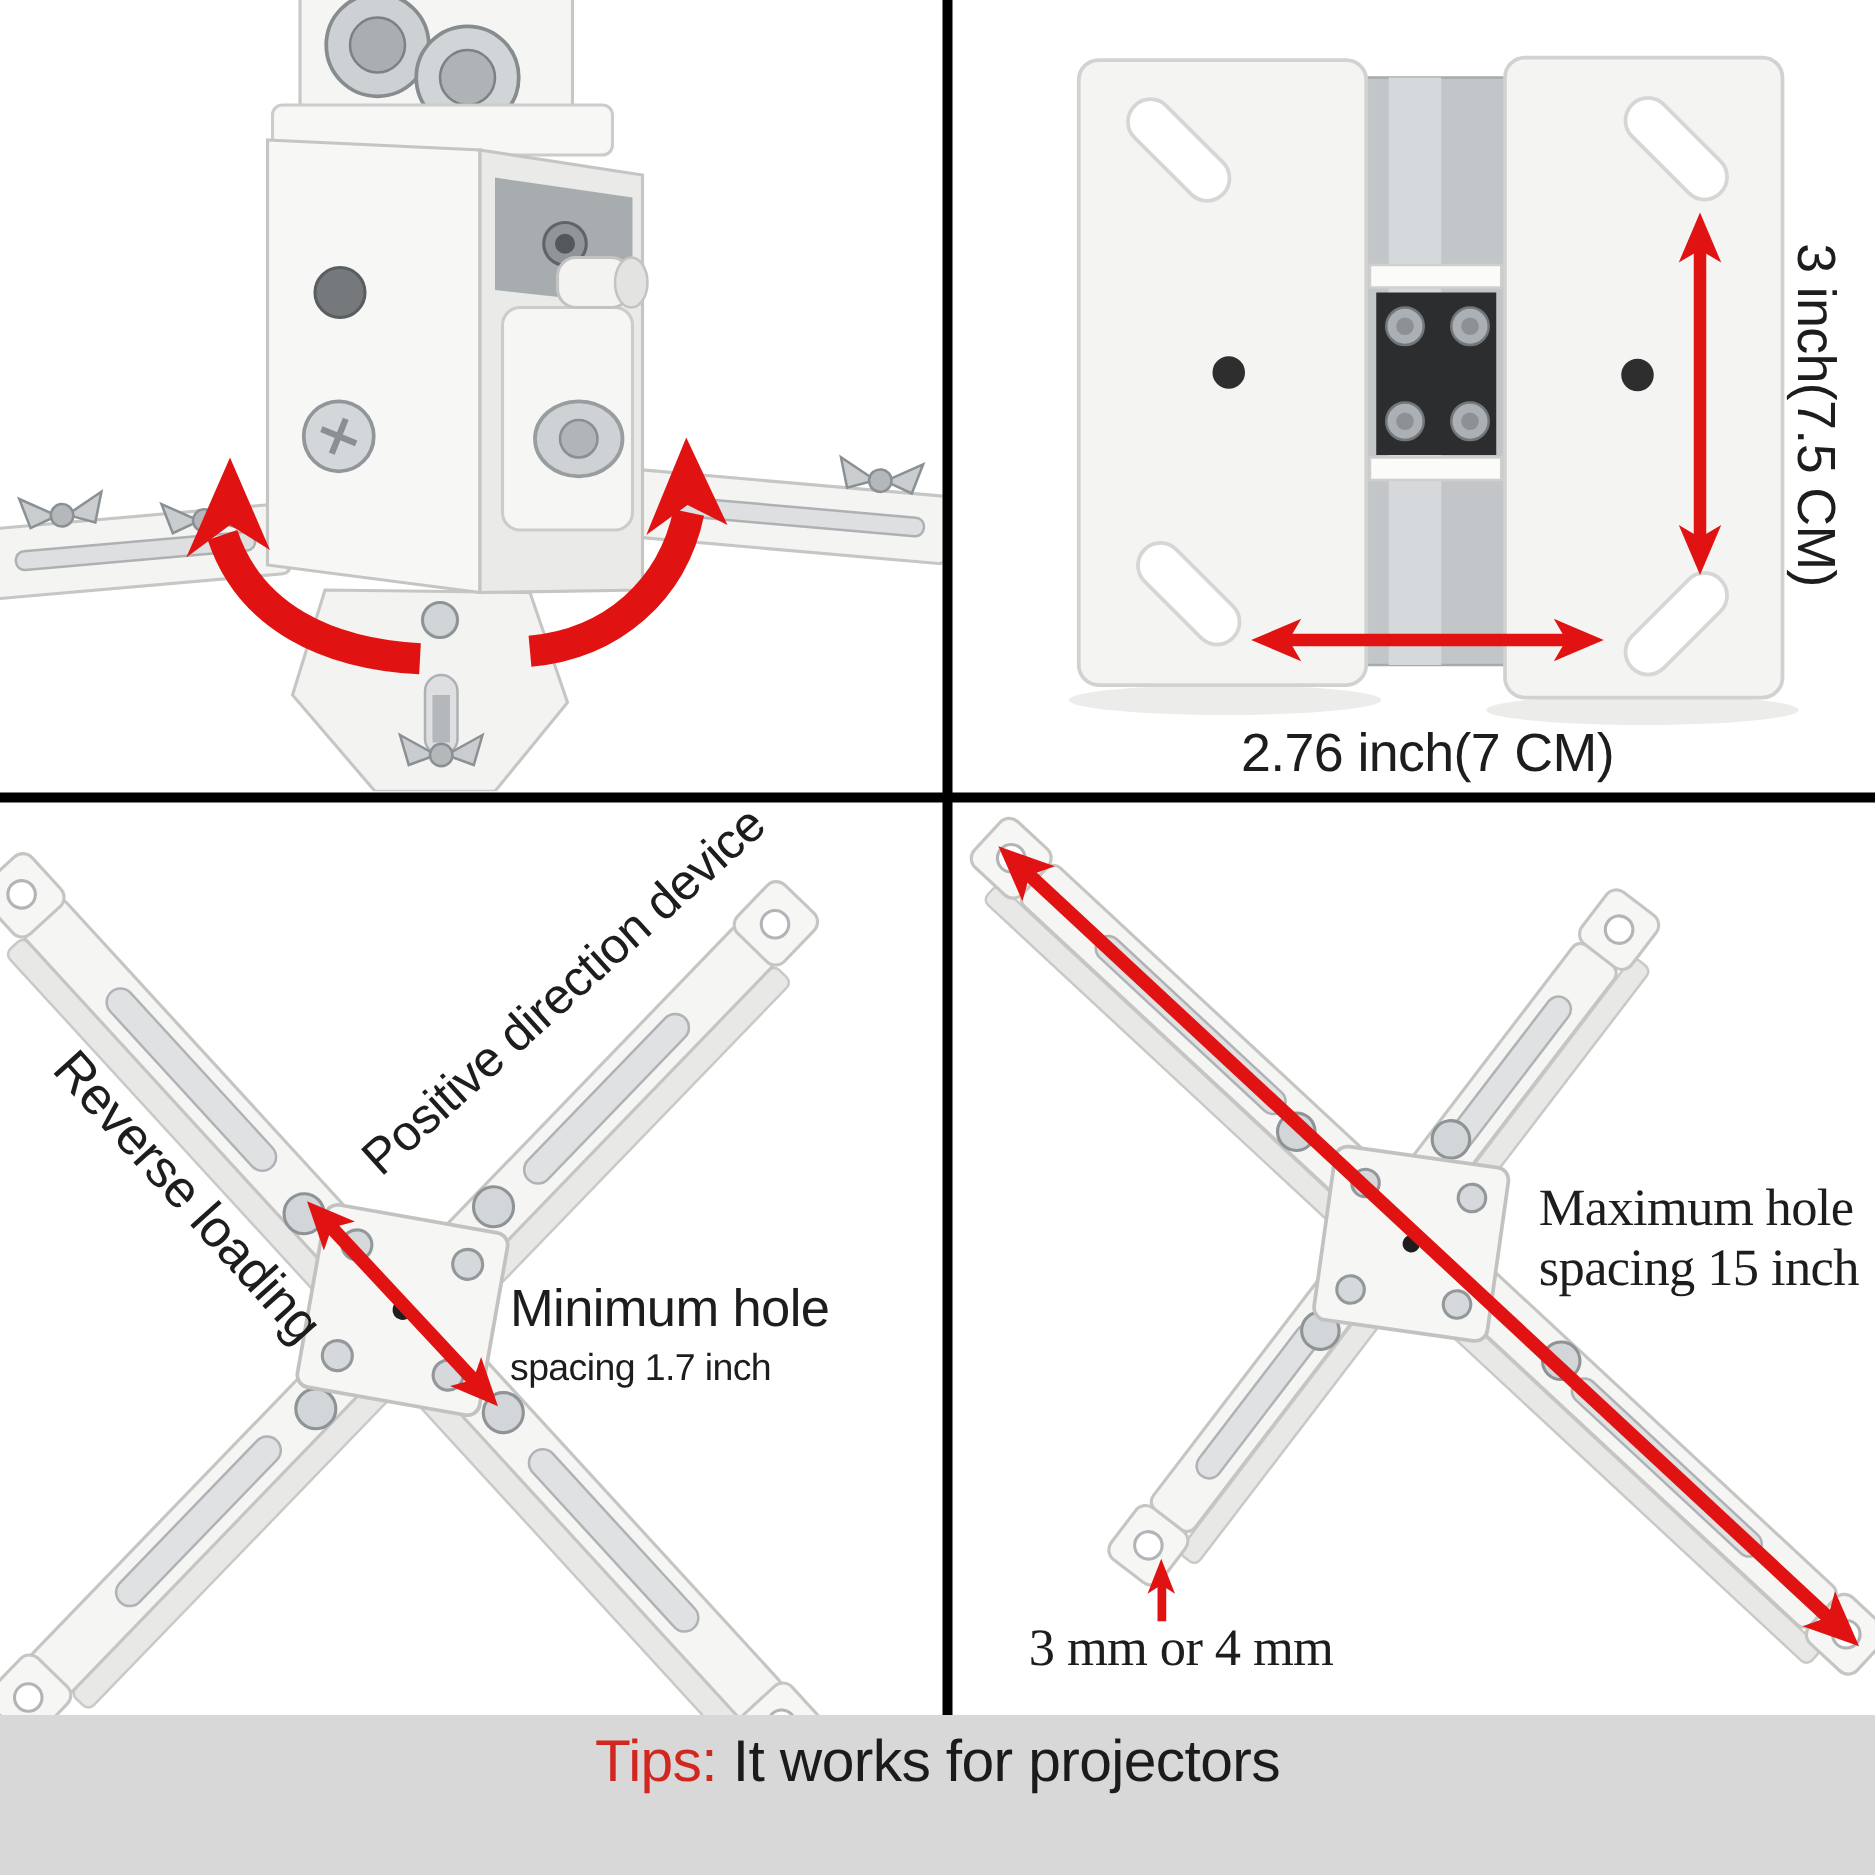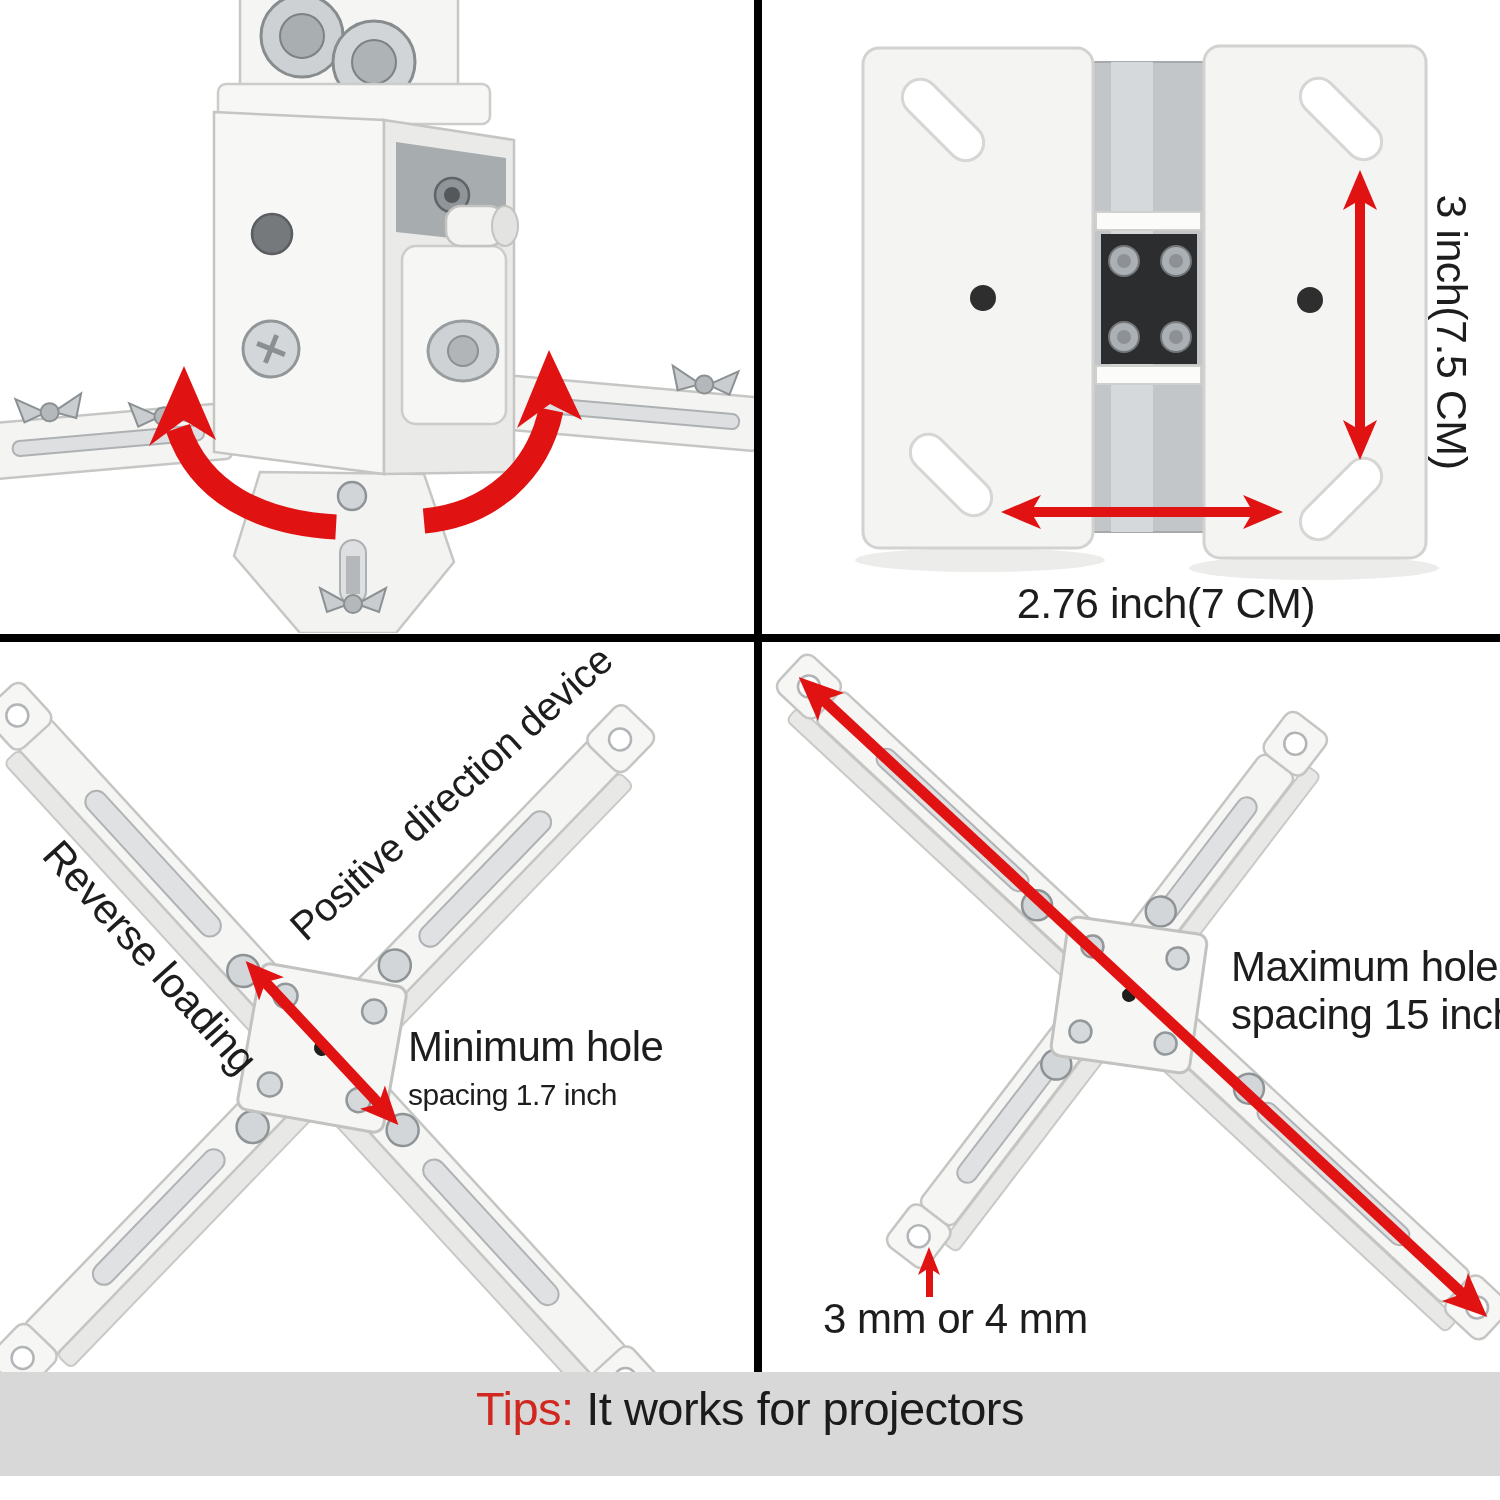--- a/index.html
+++ b/index.html
@@ -2,31 +2,31 @@
 <html><head>
 <meta charset="utf-8">
 <style>
   html,body{margin:0;padding:0;background:#ffffff;}
   .canvas{position:relative;width:1500px;height:1500px;background:#ffffff;overflow:hidden;
           font-family:"Liberation Sans", sans-serif;color:#1d1d1d;}
   .quad{position:absolute;overflow:hidden;}
   .q1{left:0;top:0;width:754px;height:633px;}
   .q2{left:757px;top:0;width:743px;height:633px;}
   .q3{left:0;top:643px;width:754px;height:729px;}
-  .q4{left:757px;top:643px;width:743px;height:729px;}
+  .q4{left:757px;top:643px;width:743px;height:729px;font-family:Liberation Serif, serif;}
   .quad svg{position:absolute;left:0;top:0;}
   .divider-v{position:absolute;left:754px;top:0;width:8px;height:1372px;background:#000;}
   .divider-h{position:absolute;left:0;top:634px;width:1500px;height:8px;background:#000;}
   .label{position:absolute;font-size:43px;line-height:48px;color:#1d1d1d;
          white-space:nowrap;letter-spacing:-0.5px;}
   .rot90{transform:translate(-50%,-50%) rotate(90deg);}
-  .ctr{transform:translate(-50%,-50%);margin-left:24px;}
+  .ctr{transform:translate(-50%,-50%);}
   .rotpos{transform:translate(-50%,-50%) rotate(48deg);}
   .rotneg{transform:translate(-50%,-50%) rotate(-42deg);}
-  .tips{position:absolute;left:0;top:1372px;width:1500px;height:104px;background:#d8d8d8;
+  .tips{position:absolute;left:0;top:1372px;width:1500px;height:128px;background:#d8d8d8;
         text-align:center;}
   .tips-line{font-size:47px;line-height:54px;color:#1b1b1b;letter-spacing:-0.5px;}
   .tips-line1{margin-top:10px;}
   .tips-line2{white-space:pre;}
   .tips-prefix{color:#d02820;}
 </style>
 </head>
 <body>
 
 <div class="canvas">

